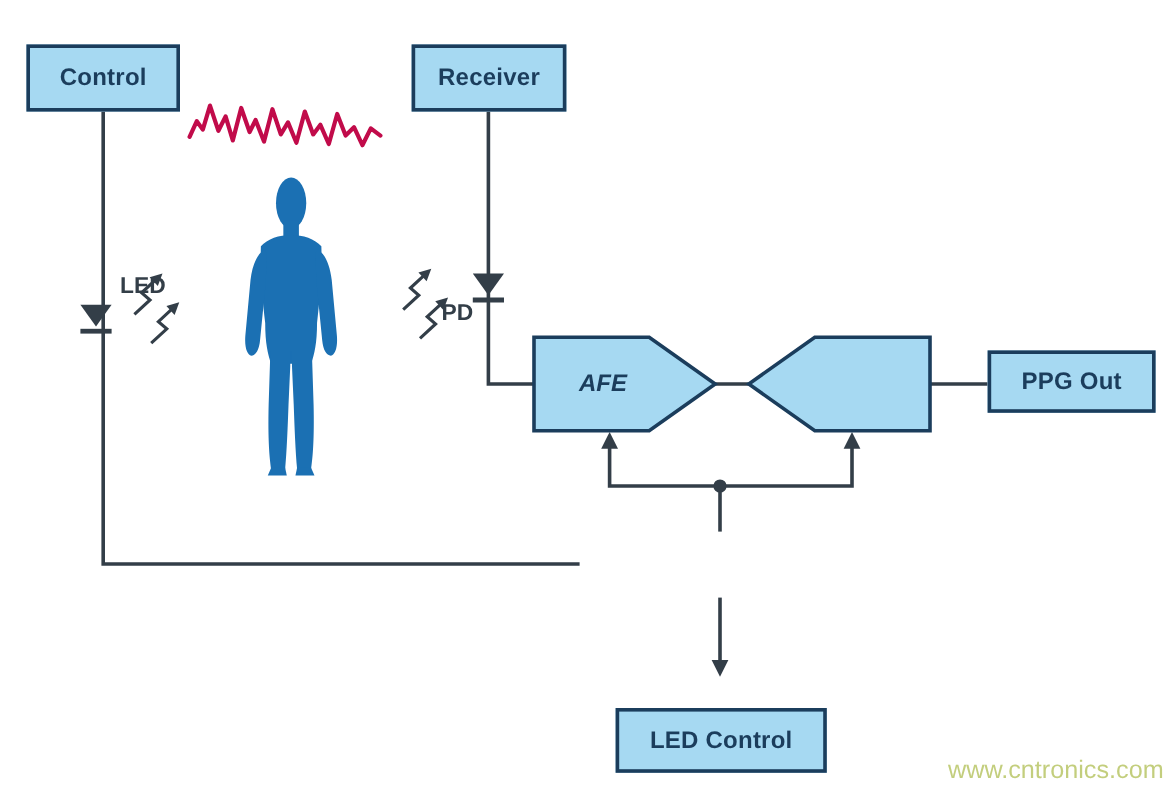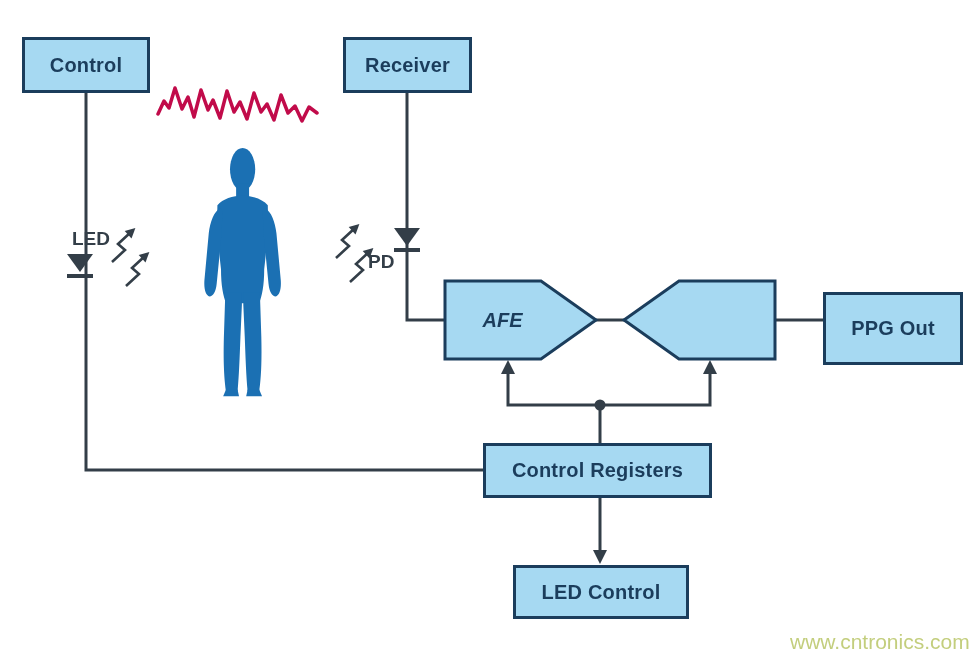--- a/index.html
+++ b/index.html
@@ -94,28 +94,27 @@
       <path d="M104,150 L106,196 C107,226 105,242 103,252 L87,252 C85,236 84,216 83,196 L81,163 L81,150 Z"></path>
       <path d="M57,250 L73,250 L75,257 L53,257 Z"></path>
       <path d="M103,250 L87,250 L85,257 L107,257 Z"></path>
     </g>
   </svg>
 
   <div class="box" style="left:22px;top:37px;width:128px;height:56px;">Control</div>
 
   <div class="box" style="left:343px;top:37px;width:129px;height:56px;">Receiver</div>
 
-  <div class="box" style="left:823px;top:292px;width:140px;height:73px;">PPG Out</div>
+  <div class="box" style="left:823px;top:292px;width:140px;height:52px;">PPG Out</div>
 
-  <div class="box" style="left:483px;top:443px;width:229px;height:55px;">Control Registers</div>
 
-  <div class="box" style="left:513px;top:565px;width:176px;height:54px;">LED Control</div>
+  <div class="box" style="left:513px;top:590px;width:176px;height:54px;">LED Control</div>
 
   <div class="ghost-label" style="left:445px;top:281px;width:115px;height:78px;font-style:italic;">AFE</div>
 
 
-  <div class="small-label" style="left:72px;top:228px;">LED</div>
+  <div class="small-label" style="left:100px;top:228px;">LED</div>
 
   <div class="small-label" style="left:368px;top:203px;margin-top:48px;">PD</div>
 
   <div class="watermark">www.cntronics.com</div>
 
 </div>
 
 </body></html>

